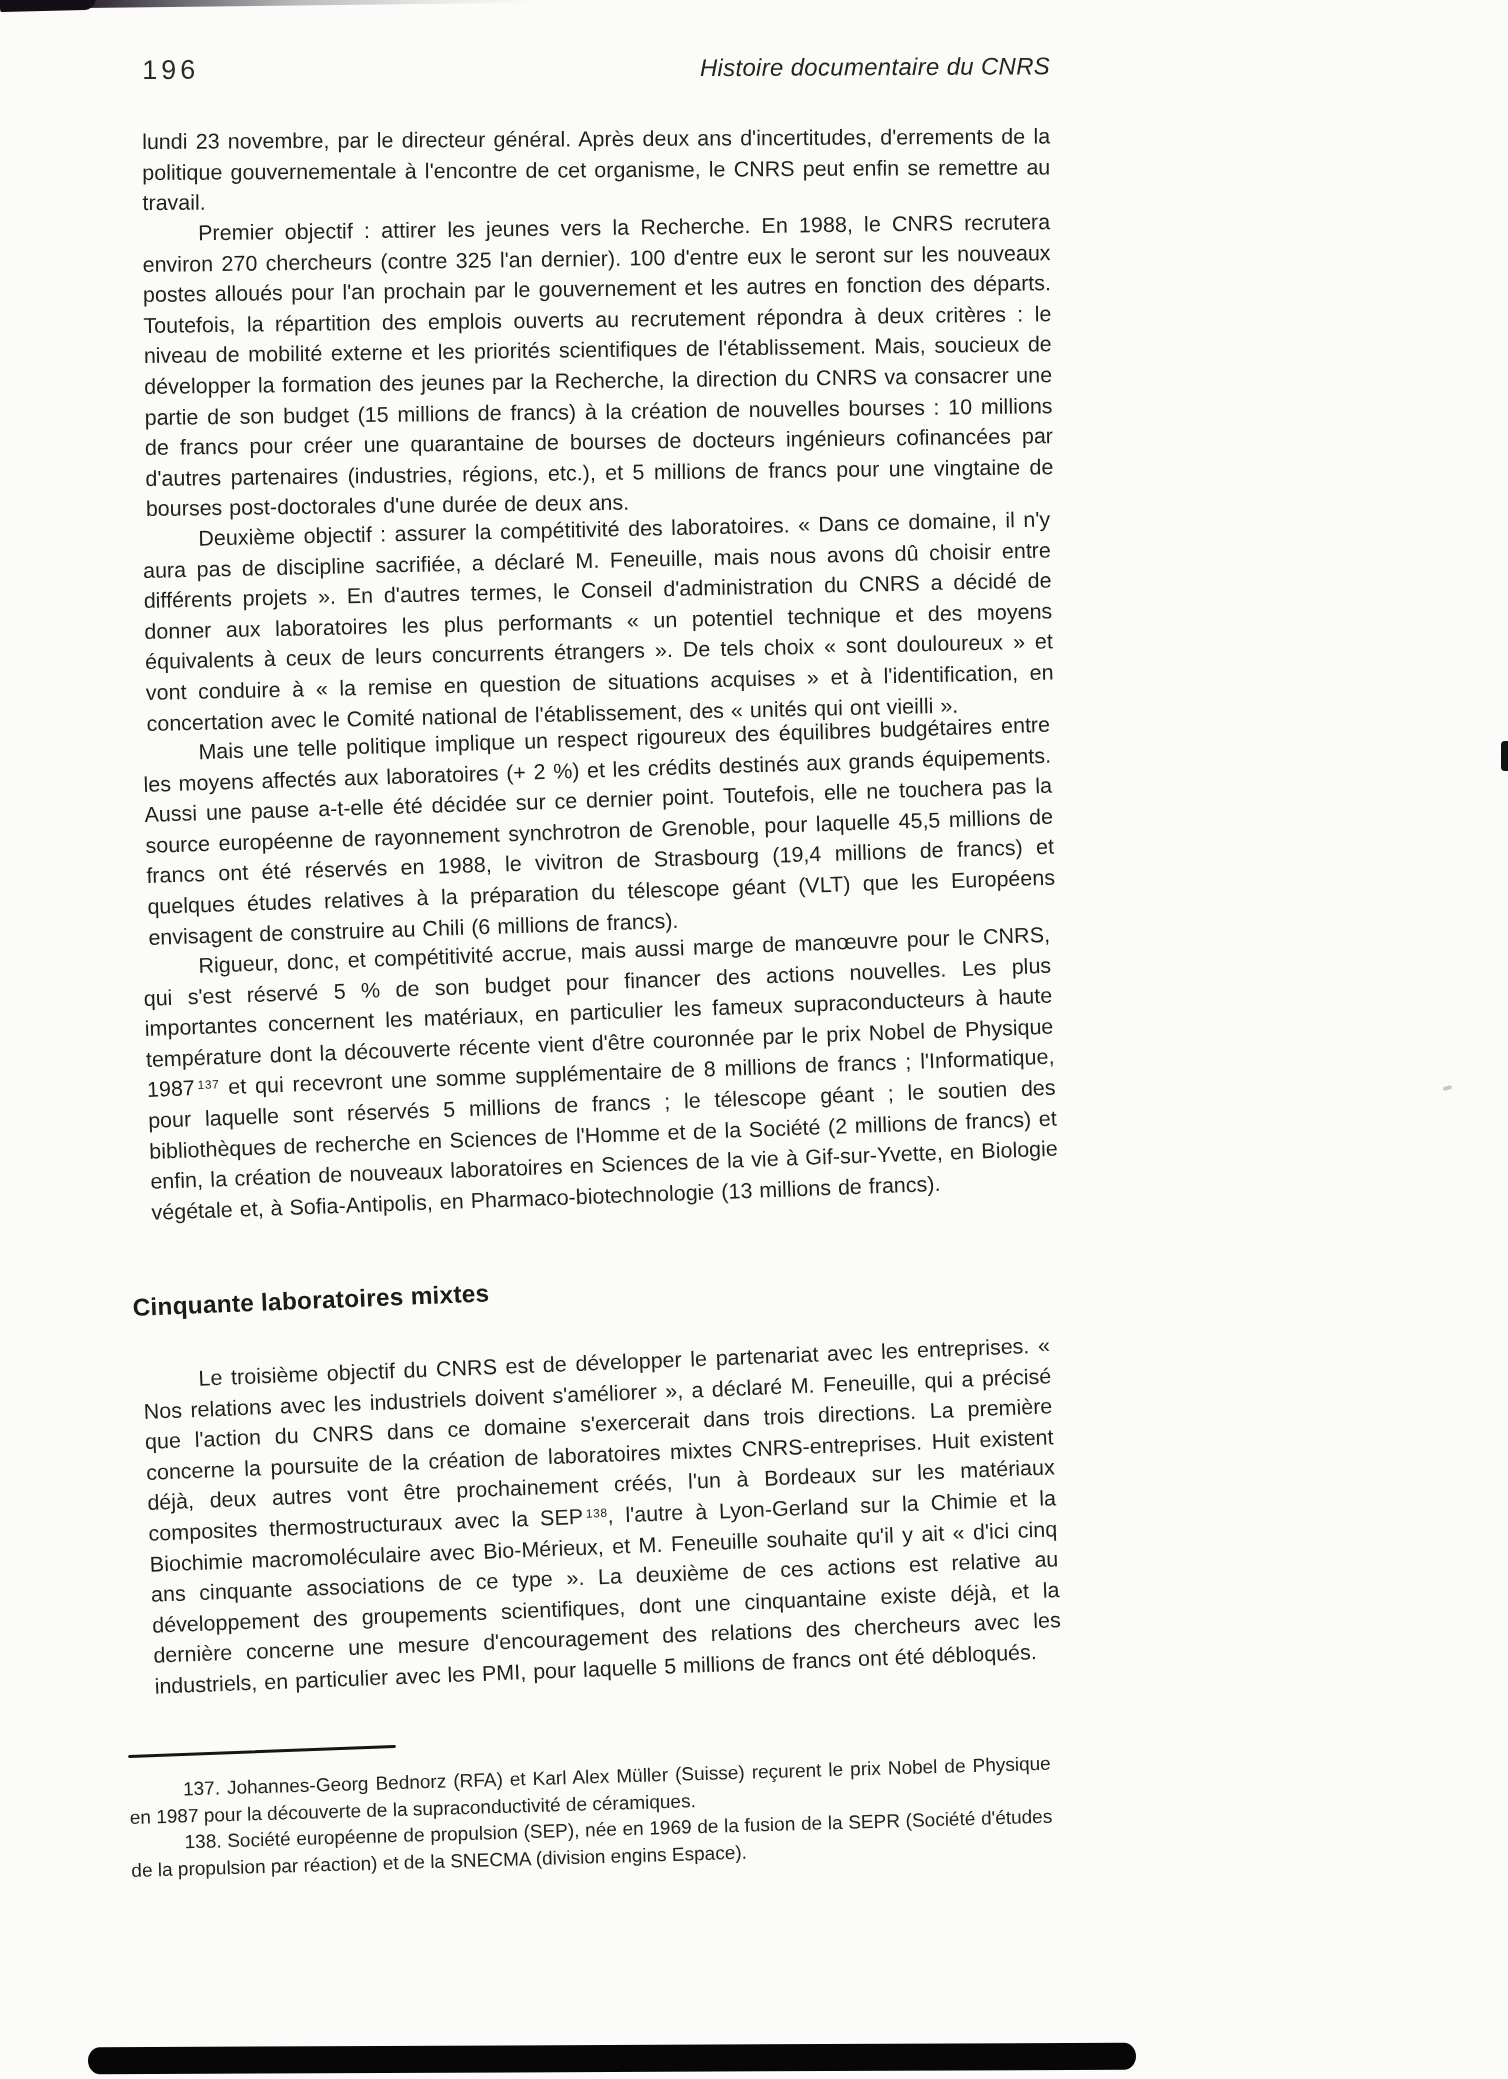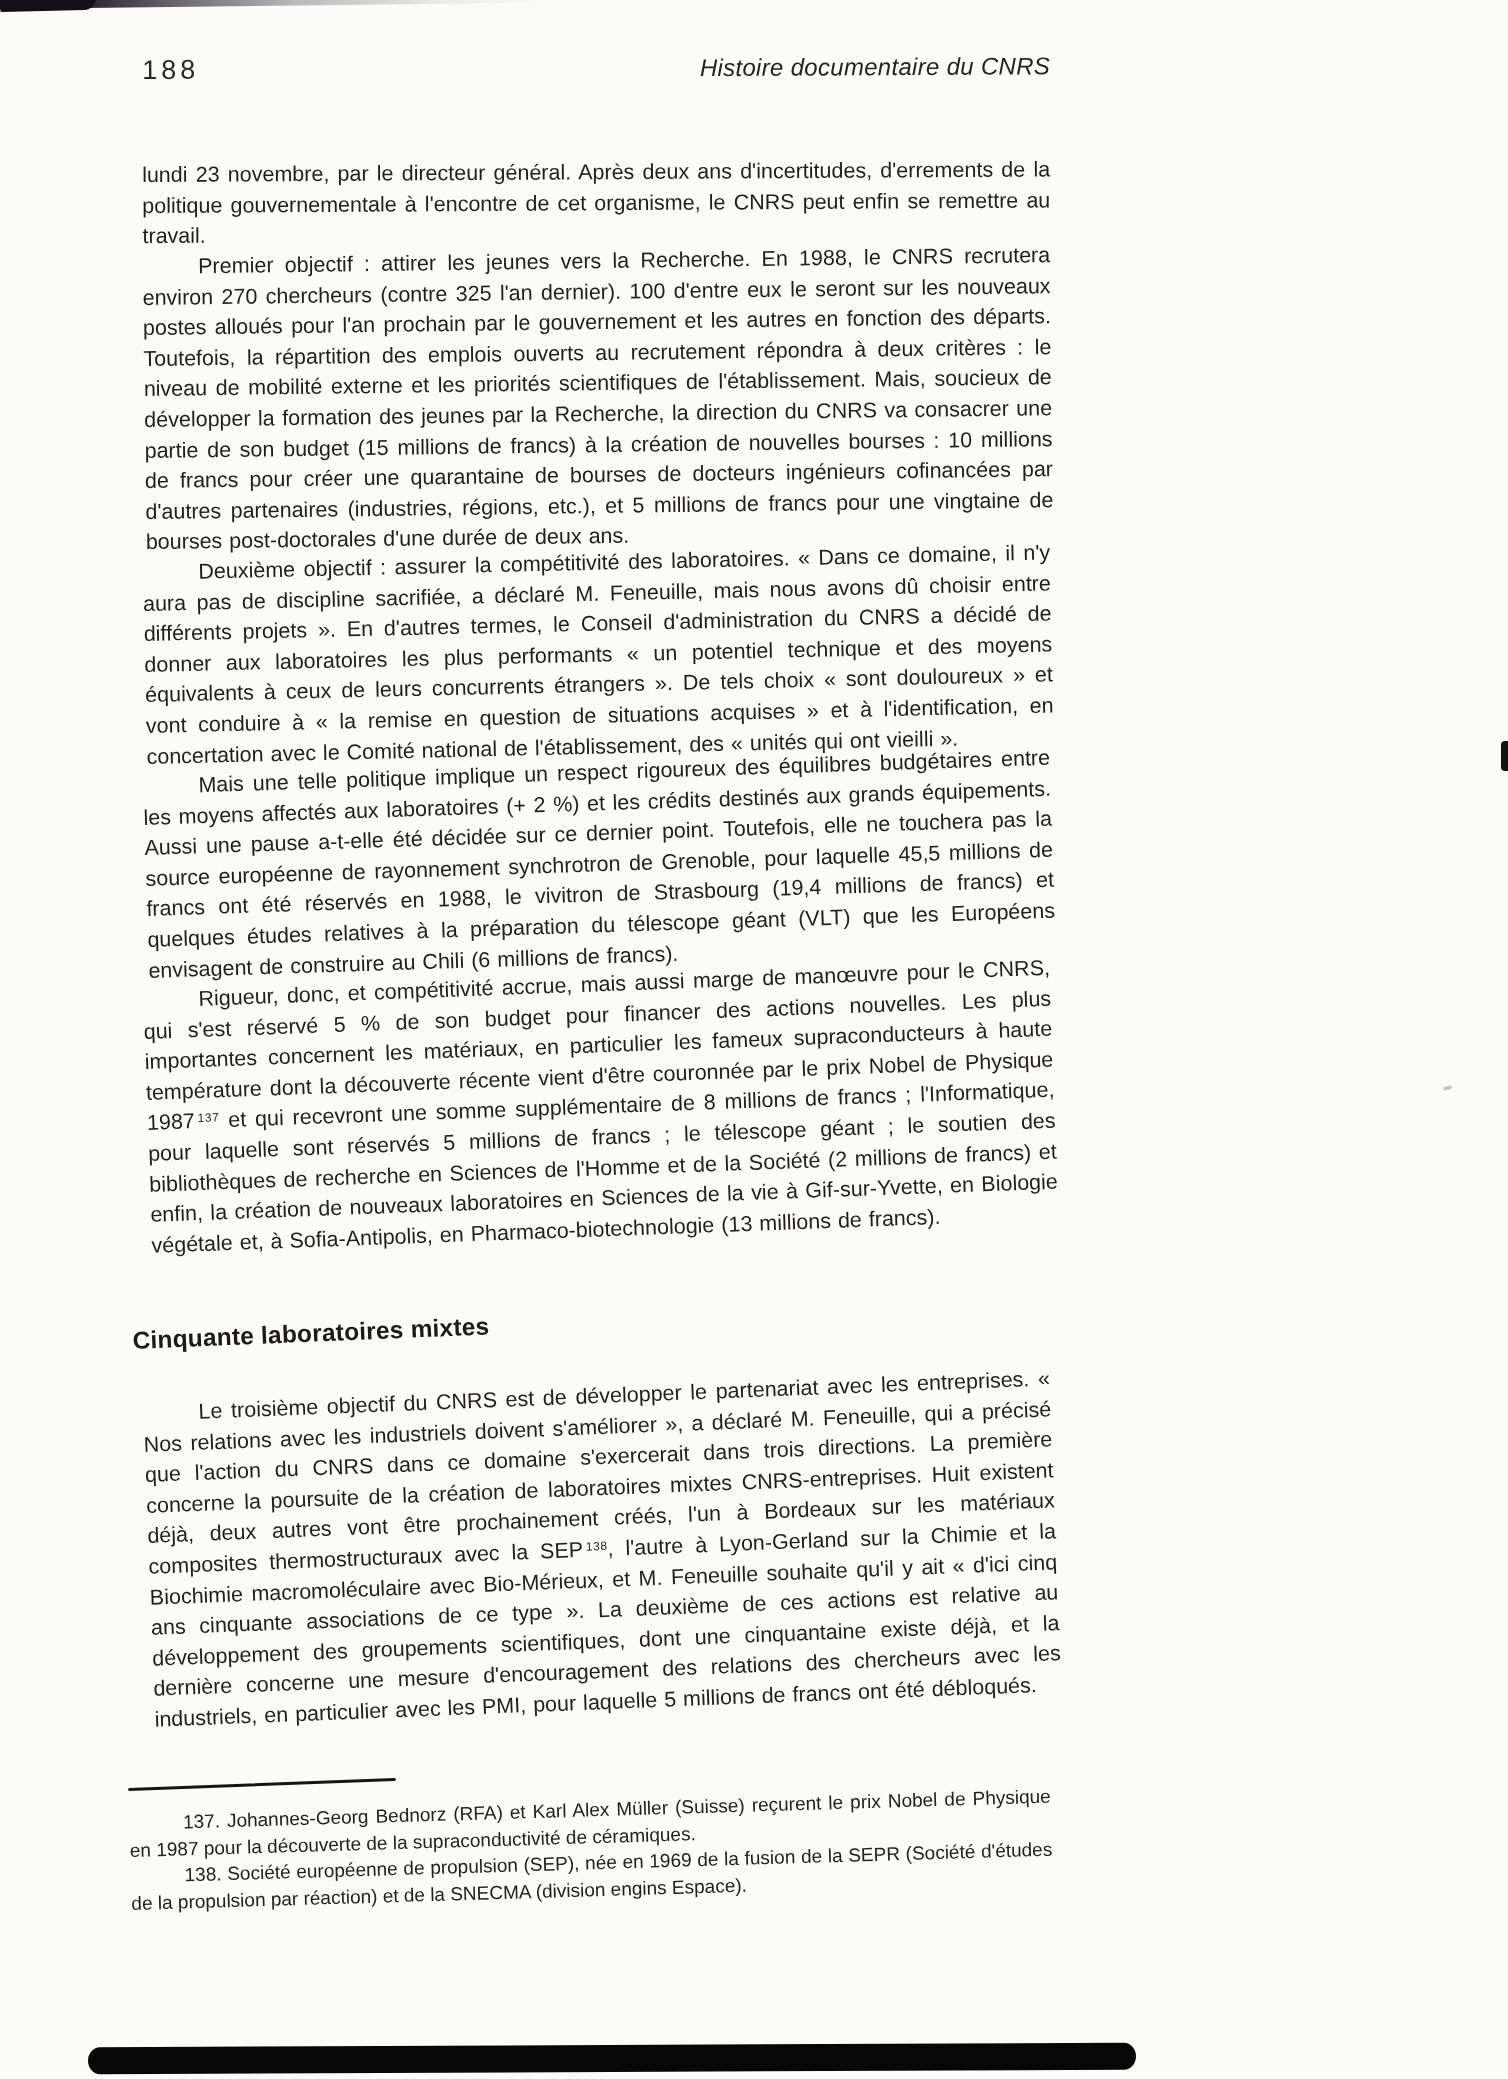--- a/index.html
+++ b/index.html
@@ -13,21 +13,21 @@
     color:#201f1d;
   }
   .content{position:absolute;left:142px;top:55px;width:908px;}
   .page-header{
     display:flex;justify-content:space-between;align-items:baseline;
     transform:rotate(-0.3deg);transform-origin:left top;
   }
   .page-number{font-size:27px;letter-spacing:4px;color:#2a2926;}
   .running-title{font-style:italic;font-size:24px;letter-spacing:0.3px;color:#24231f;}
 
-  .body-text{margin-top:74px;}
+  .body-text{margin-top:41px;}
   p.body-para{
     margin:0;
     font-size:21.5px;line-height:30.6px;
     text-align:justify;
     transform-origin:left top;
     word-spacing:1px;
   }
   p.indent{text-indent:56px;}
   .tilt-0{transform:rotate(-0.35deg);}
   .tilt-1{transform:rotate(-0.75deg);}
@@ -91,21 +91,21 @@
 <body>
 
 <div class="page">
 
   <div class="edge-top"></div>
   <div class="edge-corner"></div>
 
   <div class="content">
 
     <div class="page-header">
-      <span class="page-number">188</span>
+      <span class="page-number">196</span>
       <span class="running-title">Histoire documentaire du CNRS</span>
     </div>
 
     <div class="body-text">
       <div>
           <p class="body-para tilt-0">lundi 23 novembre, par le directeur général. Après deux ans d'incertitudes, d'errements de la politique gouvernementale à l'encontre de cet organisme, le CNRS peut enfin se remettre au travail.</p>
           <p class="body-para tilt-1 indent">Premier objectif : attirer les jeunes vers la Recherche. En 1988, le CNRS recrutera environ 270 chercheurs (contre 325 l'an dernier). 100 d'entre eux le seront sur les nouveaux postes alloués pour l'an prochain par le gouvernement et les autres en fonction des départs. Toutefois, la répartition des emplois ouverts au recrutement répondra à deux critères : le niveau de mobilité externe et les priorités scientifiques de l'établissement. Mais, soucieux de développer la formation des jeunes par la Recherche, la direction du CNRS va consacrer une partie de son budget (15 millions de francs) à la création de nouvelles bourses : 10 millions de francs pour créer une quarantaine de bourses de docteurs ingénieurs cofinancées par d'autres partenaires (industries, régions, etc.), et 5 millions de francs pour une vingtaine de bourses post-doctorales d'une durée de deux ans.</p>
           <p class="body-para tilt-2 indent">Deuxième objectif : assurer la compétitivité des laboratoires. « Dans ce domaine, il n'y aura pas de discipline sacrifiée, a déclaré M. Feneuille, mais nous avons dû choisir entre différents projets ». En d'autres termes, le Conseil d'administration du CNRS a décidé de donner aux laboratoires les plus performants « un potentiel technique et des moyens équivalents à ceux de leurs concurrents étrangers ». De tels choix « sont douloureux » et vont conduire à « la remise en question de situations acquises » et à l'identification, en concertation avec le Comité national de l'établissement, des « unités qui ont vieilli ».</p>
           <p class="body-para tilt-3 indent">Mais une telle politique implique un respect rigoureux des équilibres budgétaires entre les moyens affectés aux laboratoires (+ 2 %) et les crédits destinés aux grands équipements. Aussi une pause a-t-elle été décidée sur ce dernier point. Toutefois, elle ne touchera pas la source européenne de rayonnement synchrotron de Grenoble, pour laquelle 45,5 millions de francs ont été réservés en 1988, le vivitron de Strasbourg (19,4 millions de francs) et quelques études relatives à la préparation du télescope géant (VLT) que les Européens envisagent de construire au Chili (6 millions de francs).</p>
           <p class="body-para tilt-4 indent">Rigueur, donc, et compétitivité accrue, mais aussi marge de manœuvre pour le CNRS, qui s'est réservé 5 % de son budget pour financer des actions nouvelles. Les plus importantes concernent les matériaux, en particulier les fameux supraconducteurs à haute température dont la découverte récente vient d'être couronnée par le prix Nobel de Physique 1987<sup class="fn-ref">137</sup> et qui recevront une somme supplémentaire de 8 millions de francs ; l'Informatique, pour laquelle sont réservés 5 millions de francs ; le télescope géant ; le soutien des bibliothèques de recherche en Sciences de l'Homme et de la Société (2 millions de francs) et enfin, la création de nouveaux laboratoires en Sciences de la vie à Gif-sur-Yvette, en Biologie végétale et, à Sofia-Antipolis, en Pharmaco-biotechnologie (13 millions de francs).</p>

